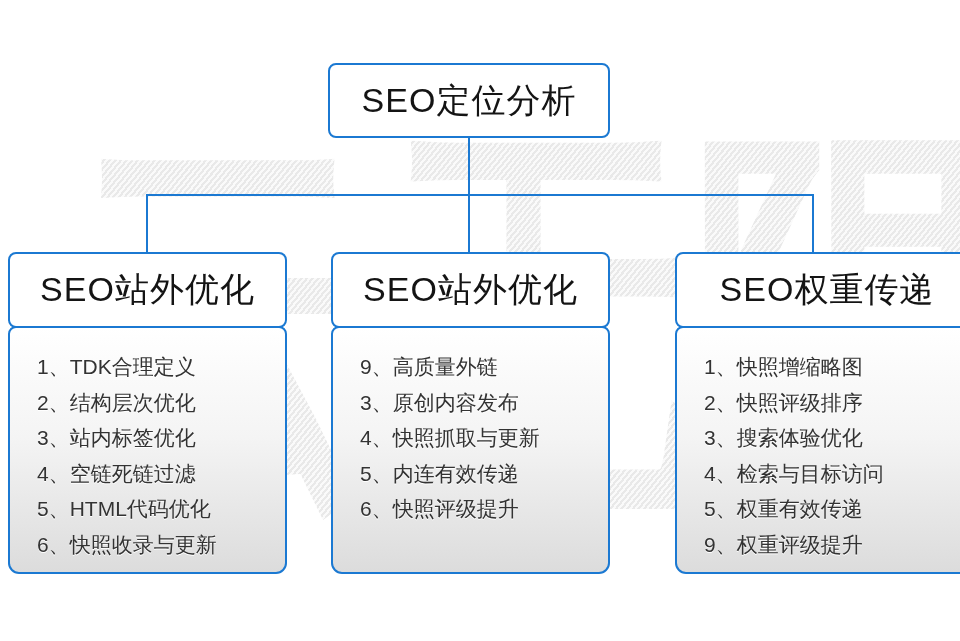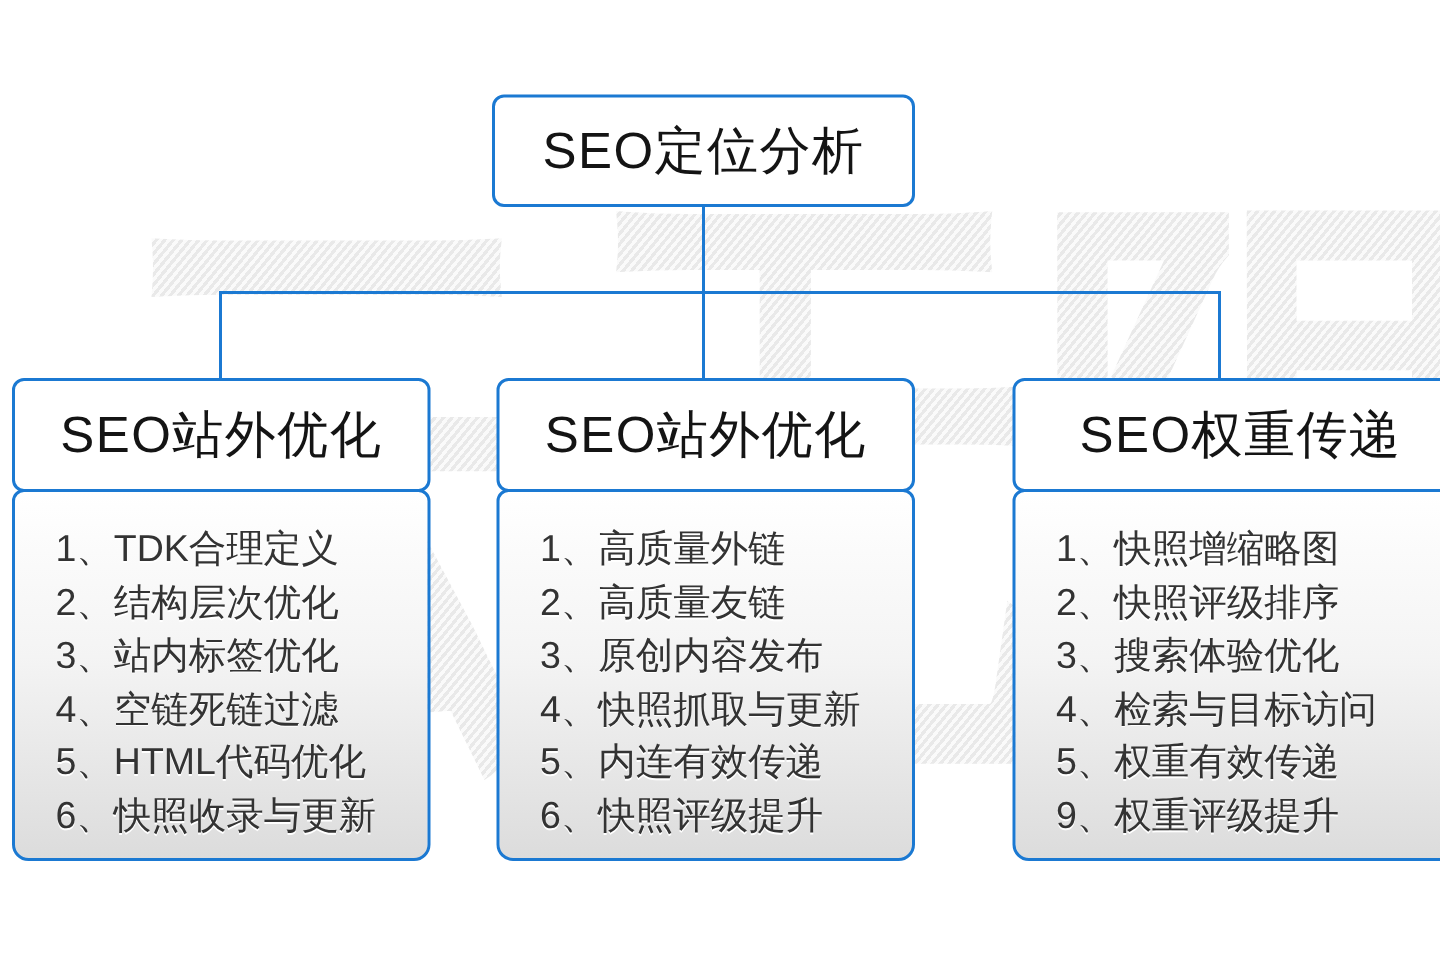--- a/index.html
+++ b/index.html
@@ -51,21 +51,21 @@
     display:flex;align-items:center;justify-content:center;
     font-size:34px;letter-spacing:1px;color:#141414;z-index:3;
   }
   .list{
     box-sizing:border-box;position:relative;margin-top:-2px;height:248px;
     border:2px solid #1b79d2;border-radius:8px 8px 11px 11px;
     background:linear-gradient(180deg,#ffffff 0%,#f4f4f4 45%,#dcdcdc 100%);
     padding:21px 8px 0 27px;z-index:2;
   }
   .item{
-    font-size:25px;color:#333333;line-height:35.5px;white-space:nowrap;
+    font-size:21px;color:#333333;line-height:35.5px;white-space:nowrap;
     text-shadow:0 1px 0 #ffffff;
   }
 </style>
 </head>
 <body>
 
 <div class="stage">
 
   <div class="watermark">云无限</div>
 
@@ -91,22 +91,21 @@
       <div class="item">5、HTML代码优化</div>
       <div class="item">6、快照收录与更新</div>
     </div>
   </div>
 
   <div class="col col2">
     <div class="head">
       <span>SEO站外优化</span>
     </div>
     <div class="list">
-      <div class="item">1、高质量外链</div>
-      <div class="item">2、高质量友链</div>
+      <div class="item">9、高质量外链</div>
       <div class="item">3、原创内容发布</div>
       <div class="item">4、快照抓取与更新</div>
       <div class="item">5、内连有效传递</div>
       <div class="item">6、快照评级提升</div>
     </div>
   </div>
 
   <div class="col col3">
     <div class="head">
       <span>SEO权重传递</span>

